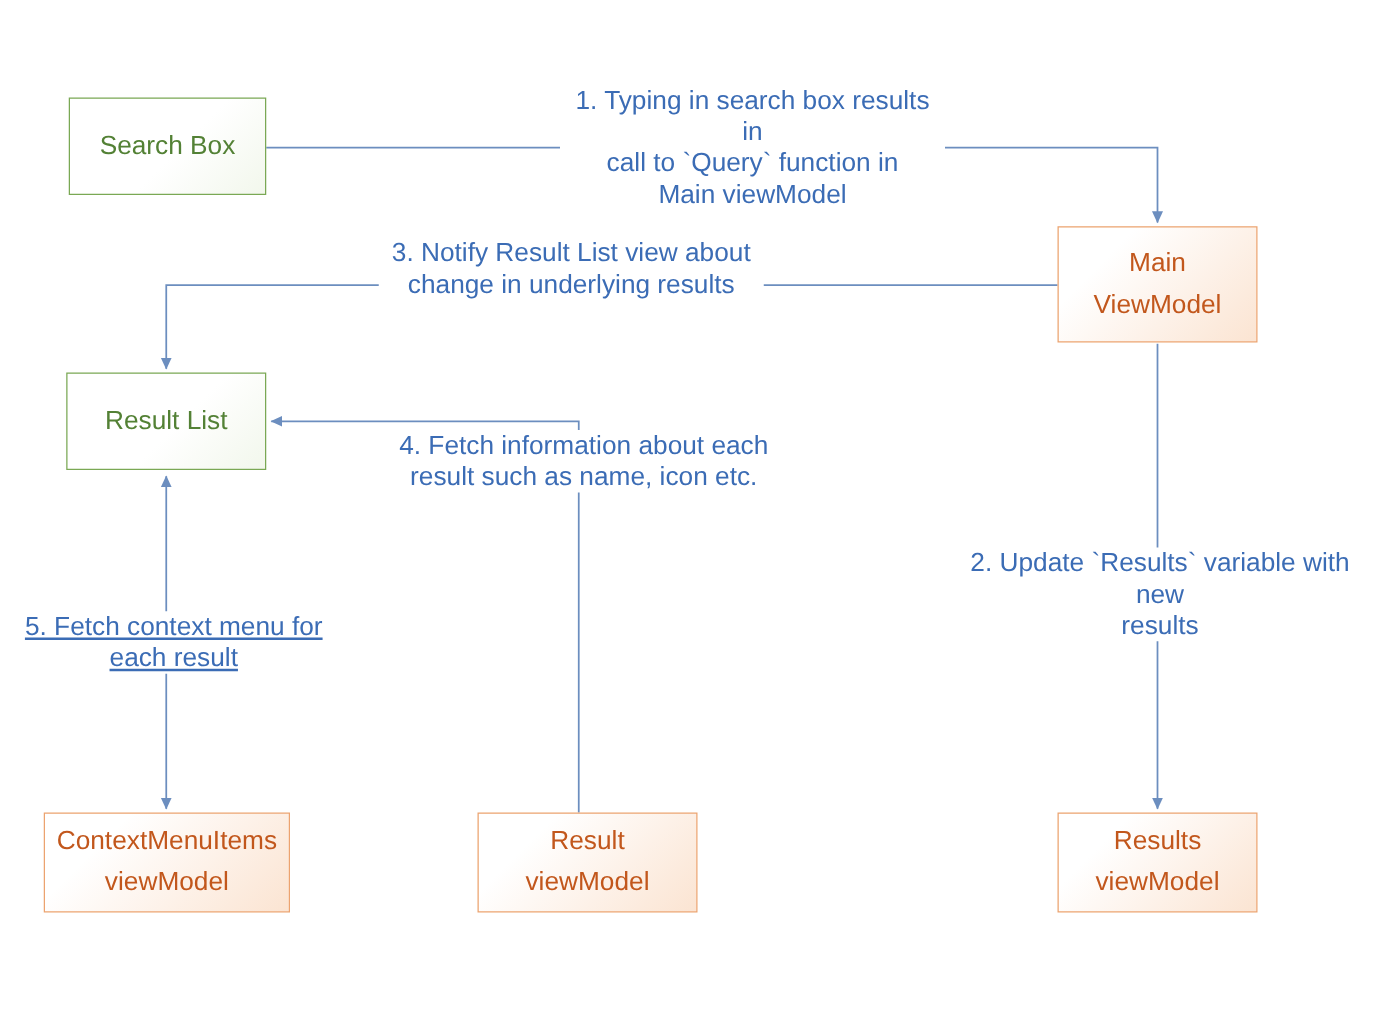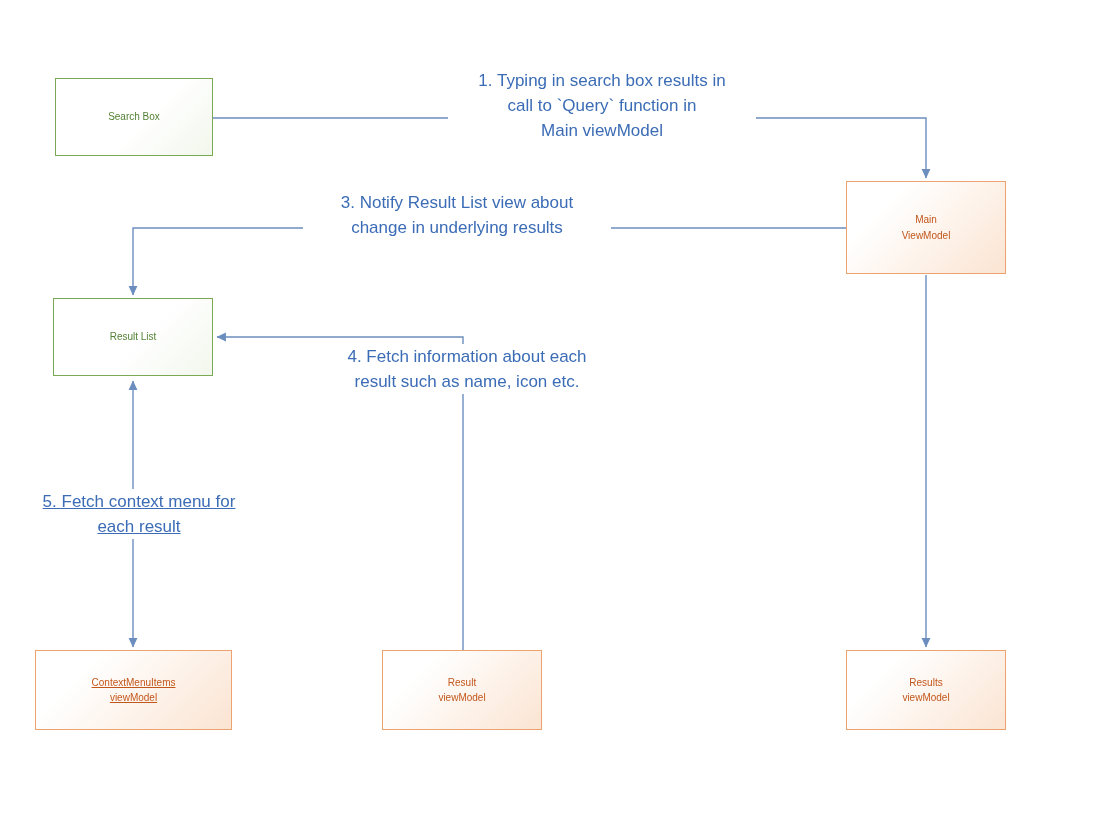--- a/index.html
+++ b/index.html
@@ -4,39 +4,39 @@
 <style>
   html,body{margin:0;padding:0;background:#ffffff;}
   .canvas{
     position:relative;width:1110px;height:820px;background:#ffffff;
     font-family:"Liberation Sans", sans-serif;overflow:hidden;
   }
   svg.connectors{position:absolute;left:0;top:0;}
   .conn{fill:none;stroke:#6c8ebf;stroke-width:1.4;}
   .node{
     position:absolute;display:flex;align-items:center;justify-content:center;
-    text-align:center;font-size:10px;line-height:1.55;white-space:pre-line;
+    text-align:center;font-size:21px;line-height:1.55;white-space:pre-line;
     box-sizing:border-box;
   }
   .node.green{
     border:1px solid #7aa854;color:#538135;
     background:linear-gradient(135deg,#ffffff 55%,#f2f7ec 100%);
   }
   .node.orange{
     border:1px solid #eca36f;color:#c2571c;
     background:linear-gradient(135deg,#ffffff 25%,#fbe4d2 100%);
   }
   #node-search-box{left:55px;top:78px;width:158px;height:78px;}
   #node-main-viewmodel{left:846px;top:181px;width:160px;height:93px;}
   #node-result-list{left:53px;top:298px;width:160px;height:78px;}
-  #node-contextmenuitems{left:35px;top:650px;width:197px;height:80px;text-decoration:underline;}
-  #node-result-viewmodel{left:382px;top:650px;width:160px;height:80px;}
+  #node-contextmenuitems{left:35px;top:650px;width:197px;height:80px;}
+  #node-result-viewmodel{left:382px;top:650px;width:176px;height:80px;}
   #node-results-viewmodel{left:846px;top:650px;width:160px;height:80px;}
   .annotation{
-    position:absolute;color:#3b6cb5;font-size:17px;line-height:25px;
+    position:absolute;color:#3b6cb5;font-size:21px;line-height:25px;
     text-align:center;white-space:pre-line;background:#ffffff;padding:0 2px;
   }
   #ann-1{left:448px;top:68px;width:304px;}
   #ann-2{left:758px;top:438px;width:336px;}
   #ann-3{left:303px;top:190px;width:304px;text-align:center;}
   #ann-4{left:313px;top:344px;width:304px;}
   #ann-5{left:15px;top:489px;width:244px;text-decoration:underline;}
 </style>
 </head>
 <body>
@@ -69,20 +69,22 @@
   <div id="node-result-viewmodel" class="node orange">Result
 viewModel</div>
 
   <div id="node-results-viewmodel" class="node orange">Results
 viewModel</div>
 
   <div id="ann-1" class="annotation">1. Typing in search box results in
 call to `Query` function in
 Main viewModel</div>
 
+  <div id="ann-2" class="annotation">2. Update `Results` variable with new
+results</div>
 
   <div id="ann-3" class="annotation">3. Notify Result List view about
 change in underlying results</div>
 
   <div id="ann-4" class="annotation">4. Fetch information about each
 result such as name, icon etc.</div>
 
   <div id="ann-5" class="annotation">5. Fetch context menu for
 each result</div>
 

